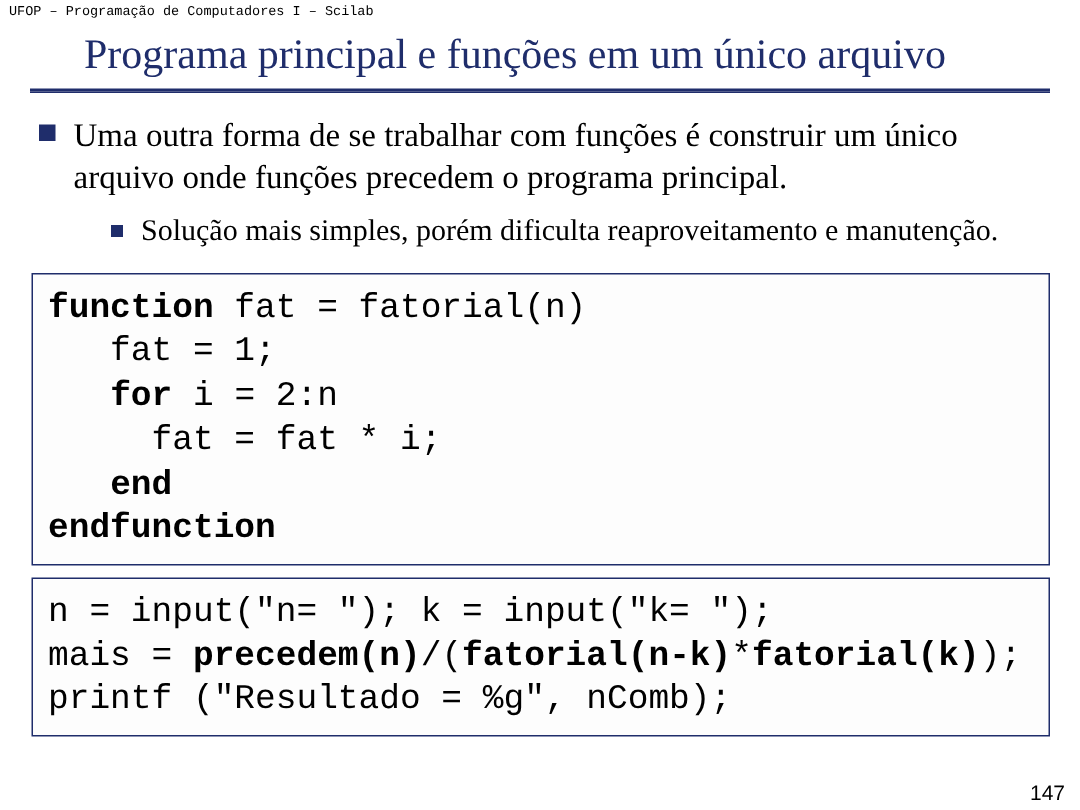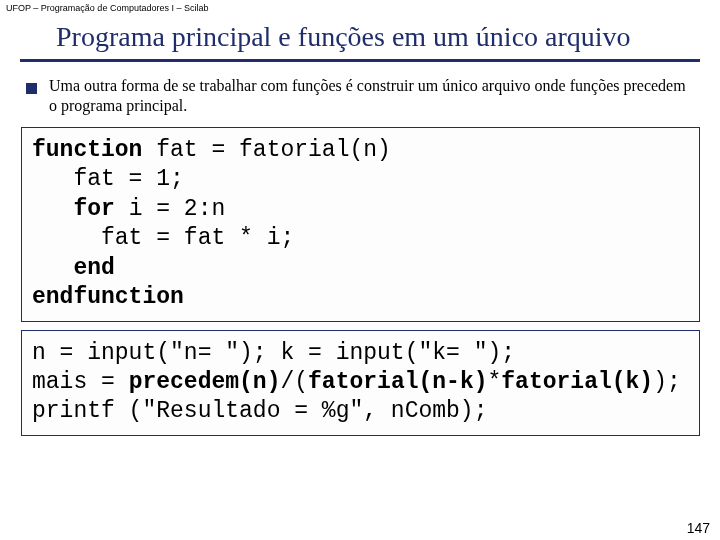--- a/index.html
+++ b/index.html
@@ -5,21 +5,21 @@
   * { box-sizing: border-box; margin: 0; padding: 0; }
   body {
     width: 720px;
     height: 540px;
     background: #fff;
     font-family: "Times New Roman", Times, serif;
     position: relative;
     overflow: hidden;
   }
   .header-bar {
-    font-family: Liberation Sans, sans-serif;
+    font-family: Liberation Mono, monospace;
     font-size: 9px;
     color: #000;
     padding: 3px 6px 2px 6px;
   }
   .title {
     font-size: 28px;
     color: #1f2d6b;
     padding: 6px 0 6px 56px;
     font-weight: normal;
   }
@@ -45,21 +45,21 @@
     flex: 0 0 11px;
     margin-top: 7px;
   }
   .sq-small {
     width: 8px; height: 8px;
     background: #1f2d6b;
     flex: 0 0 8px;
     margin-top: 8px;
   }
   .bullet-text {
-    font-size: 16px;
+    font-size: 22px;
     line-height: 1.28;
     color: #000;
   }
   .sub-row {
     display: flex;
     align-items: flex-start;
     gap: 12px;
     margin-left: 48px;
     margin-bottom: 14px;
   }
@@ -97,20 +97,24 @@
 <h1 class="title">Programa principal e funções em um único arquivo</h1>
 <hr class="title-rule">
 
 <div class="content">
 
   <div class="bullet-row">
     <div class="sq"></div>
     <div class="bullet-text">Uma outra forma de se trabalhar com funções é construir um único arquivo onde funções precedem o programa principal.</div>
   </div>
 
+  <div class="sub-row">
+    <div class="sq-small"></div>
+    <div class="sub-text">Solução mais simples, porém dificulta reaproveitamento e manutenção.</div>
+  </div>
 
 </div>
 
 <div class="code-box"><span class="kw">function</span><span> fat = fatorial(n)</span>
 <span>   fat = 1;</span>
 <span>   </span><span class="kw">for</span><span> i = 2:n</span>
 <span>     fat = fat * i;</span>
 <span>   </span><span class="kw">end</span>
 <span class="kw">endfunction</span></div>
 

